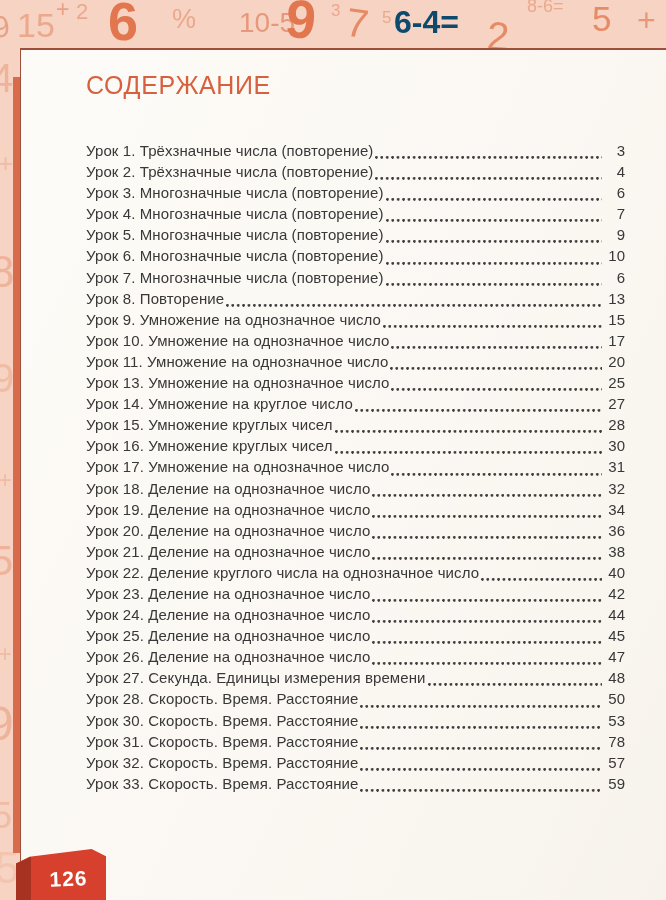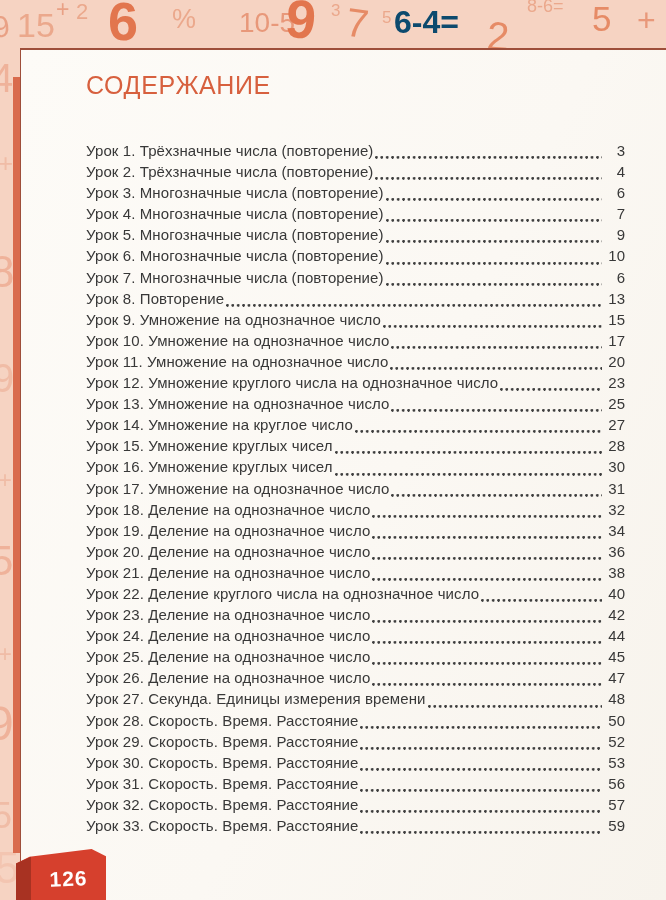--- a/index.html
+++ b/index.html
@@ -145,25 +145,20 @@
           <span class="label">Урок 10. Умножение на однозначное число</span>
           <span class="dots"></span>
           <span class="pnum">17</span>
         </div>
         <div class="row">
           <span class="label">Урок 11. Умножение на однозначное число</span>
           <span class="dots"></span>
           <span class="pnum">20</span>
         </div>
         <div class="row">
-          <span class="label">Урок 12. Умножение круглого числа на однозначное число</span>
-          <span class="dots"></span>
-          <span class="pnum">23</span>
-        </div>
-        <div class="row">
           <span class="label">Урок 13. Умножение на однозначное число</span>
           <span class="dots"></span>
           <span class="pnum">25</span>
         </div>
         <div class="row">
           <span class="label">Урок 14. Умножение на круглое число</span>
           <span class="dots"></span>
           <span class="pnum">27</span>
         </div>
         <div class="row">
@@ -230,33 +225,28 @@
           <span class="label">Урок 27. Секунда. Единицы измерения времени</span>
           <span class="dots"></span>
           <span class="pnum">48</span>
         </div>
         <div class="row">
           <span class="label">Урок 28. Скорость. Время. Расстояние</span>
           <span class="dots"></span>
           <span class="pnum">50</span>
         </div>
         <div class="row">
-          <span class="label">Урок 29. Скорость. Время. Расстояние</span>
-          <span class="dots"></span>
-          <span class="pnum">52</span>
-        </div>
-        <div class="row">
           <span class="label">Урок 30. Скорость. Время. Расстояние</span>
           <span class="dots"></span>
           <span class="pnum">53</span>
         </div>
         <div class="row">
           <span class="label">Урок 31. Скорость. Время. Расстояние</span>
           <span class="dots"></span>
-          <span class="pnum">56</span>
+          <span class="pnum">78</span>
         </div>
         <div class="row">
           <span class="label">Урок 32. Скорость. Время. Расстояние</span>
           <span class="dots"></span>
           <span class="pnum">57</span>
         </div>
         <div class="row">
           <span class="label">Урок 33. Скорость. Время. Расстояние</span>
           <span class="dots"></span>
           <span class="pnum">59</span>

